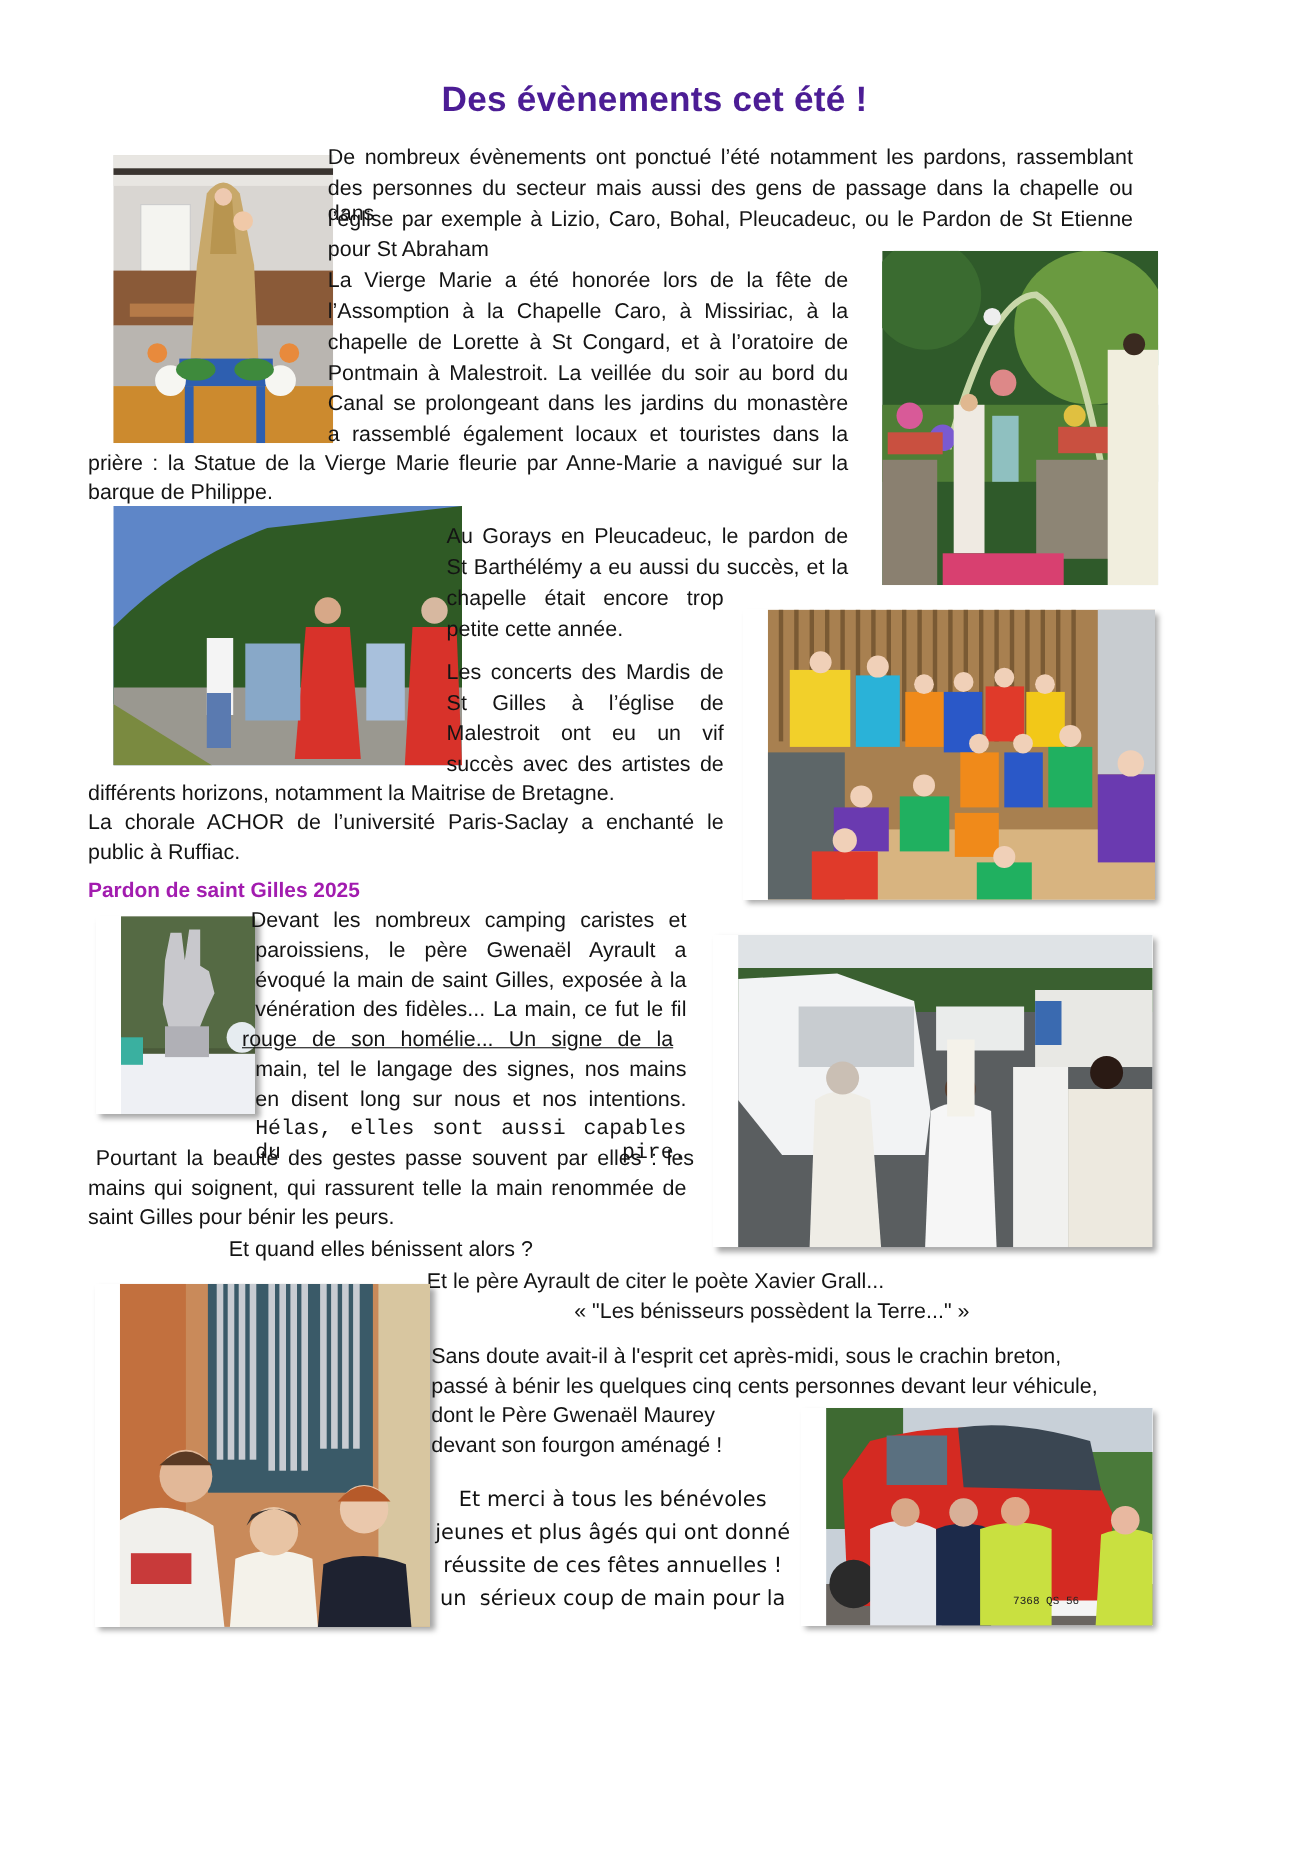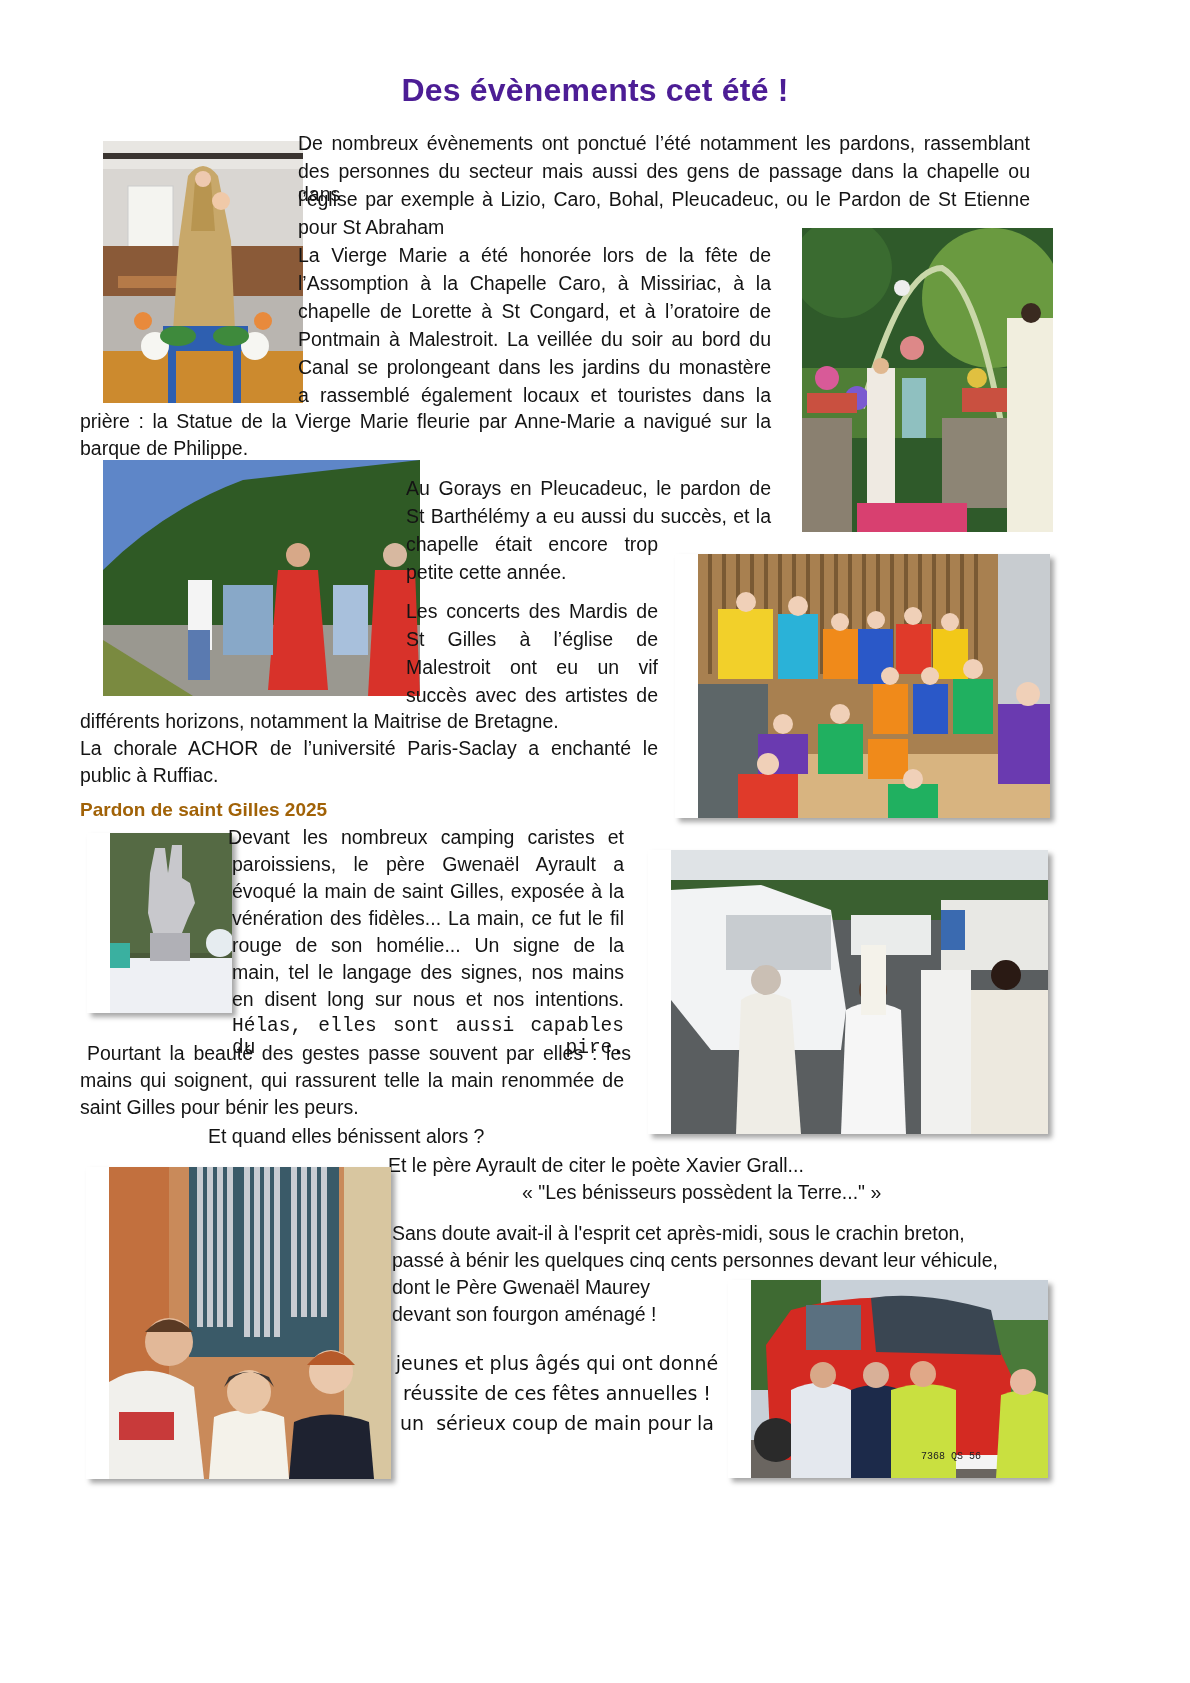--- a/index.html
+++ b/index.html
@@ -3,21 +3,21 @@
 <meta charset="utf-8">
 <style>
   html, body { margin: 0; padding: 0; background: #ffffff; }
   body { width: 1190px; height: 1683px; position: relative; overflow: hidden;
          font-family: "Liberation Sans", sans-serif; color: #111; }
   .abs { position: absolute; }
   .title { left: 0; width: 1190px; top: 72px; text-align: center; font-size: 32px; font-weight: bold;
            color: #4c1d95; letter-spacing: 0.2px; }
   .line { position: absolute; white-space: nowrap; font-size: 19.5px; color: #141414; }
   .just { text-align: justify; text-align-last: justify; white-space: normal; }
-  .sub { font-size: 19px; font-weight: bold; color: #a16207; }
+  .sub { font-size: 19px; font-weight: bold; color: #a21caf; }
   .comic { font-family: "DejaVu Sans", sans-serif; font-size: 19px; line-height: 30px; text-align: center; color: #111; }
   .photo { position: absolute; overflow: hidden; padding-left: 23px; }
   .shadow { box-shadow: 4px 4px 5px rgba(0,0,0,0.35); }
   .photo svg { display: block; width: 100%; height: 100%; }
 </style>
 </head>
 <body>
 
 <div class="abs title">Des évènements cet été !</div>
 
@@ -189,21 +189,21 @@
     <rect x="40" y="100" width="40" height="28" fill="#b0b0b6"></rect>
     <circle cx="110" cy="110" r="14" fill="#e6ecf0"></circle>
     <rect x="0" y="110" width="20" height="25" fill="#3ab0a0"></rect>
   </svg>
 </div>
 
 <div class="line just" style="left:228px;top:826px;width:396px;">Devant les nombreux camping caristes et</div>
 <div class="line just" style="left:232px;top:853px;width:392px;">paroissiens, le père Gwenaël Ayrault a</div>
 <div class="line just" style="left:232px;top:880px;width:392px;">évoqué la main de saint Gilles, exposée à la</div>
 <div class="line just" style="left:232px;top:907px;width:392px;">vénération des fidèles... La main, ce fut le fil</div>
-<div class="line just" style="left:232px;top:934px;width:392px;">rouge de son homélie... Un signe de la</div>
+<div class="line just" style="left:220px;top:934px;width:392px;text-decoration:underline;">rouge de son homélie... Un signe de la</div>
 <div class="line just" style="left:232px;top:961px;width:392px;">main, tel le langage des signes, nos mains</div>
 <div class="line just" style="left:232px;top:988px;width:392px;">en disent long sur nous et nos intentions.</div>
 <div class="line just" style="left:232px;top:1015px;width:392px;font-family:Liberation Mono, monospace;">Hélas, elles sont aussi capables du pire.</div>
 <div class="line just" style="left:87px;top:1042px;width:544px;">Pourtant la beauté des gestes passe souvent par elles : les</div>
 <div class="line just" style="left:80px;top:1069px;width:544px;">mains qui soignent, qui rassurent telle la main renommée de</div>
 <div class="line" style="left:80px;top:1096px;">saint Gilles pour bénir les peurs.</div>
 <div class="line" style="left:208px;top:1125px;">Et quand elles bénissent alors ?</div>
 
 <div class="photo shadow" style="left:648px;top:850px;width:377px;height:284px;">
   <svg viewBox="0 0 377 284" preserveAspectRatio="none">
@@ -261,20 +261,21 @@
     <path d="M198 198 Q222 170 246 198" fill="#b65a2a"></path>
   </svg>
 </div>
 
 <div class="line" style="left:392px;top:1222px;">Sans doute avait-il à l'esprit cet après-midi, sous le crachin breton,</div>
 <div class="line" style="left:392px;top:1249px;">passé à bénir les quelques cinq cents personnes devant leur véhicule,</div>
 <div class="line" style="left:392px;top:1276px;text-align:right;">dont le Père Gwenaël Maurey</div>
 <div class="line" style="left:392px;top:1303px;">devant son fourgon aménagé !</div>
 
 <div class="abs comic" style="left:392px;top:1348px;width:330px;">
+  <div>Et merci à tous les bénévoles</div>
   <div>jeunes et plus âgés qui ont donné</div>
   <div>réussite de ces fêtes annuelles !</div>
   <div style="white-space:pre;">un  sérieux coup de main pour la</div>
 </div>
 
 <div class="photo shadow" style="left:728px;top:1280px;width:297px;height:198px;">
   <svg viewBox="0 0 297 198" preserveAspectRatio="none">
     <rect width="297" height="198" fill="#c8d0d8"></rect>
     <rect x="0" y="0" width="70" height="110" fill="#3e6a32"></rect>
     <rect x="240" y="40" width="57" height="80" fill="#4a7a3a"></rect>

